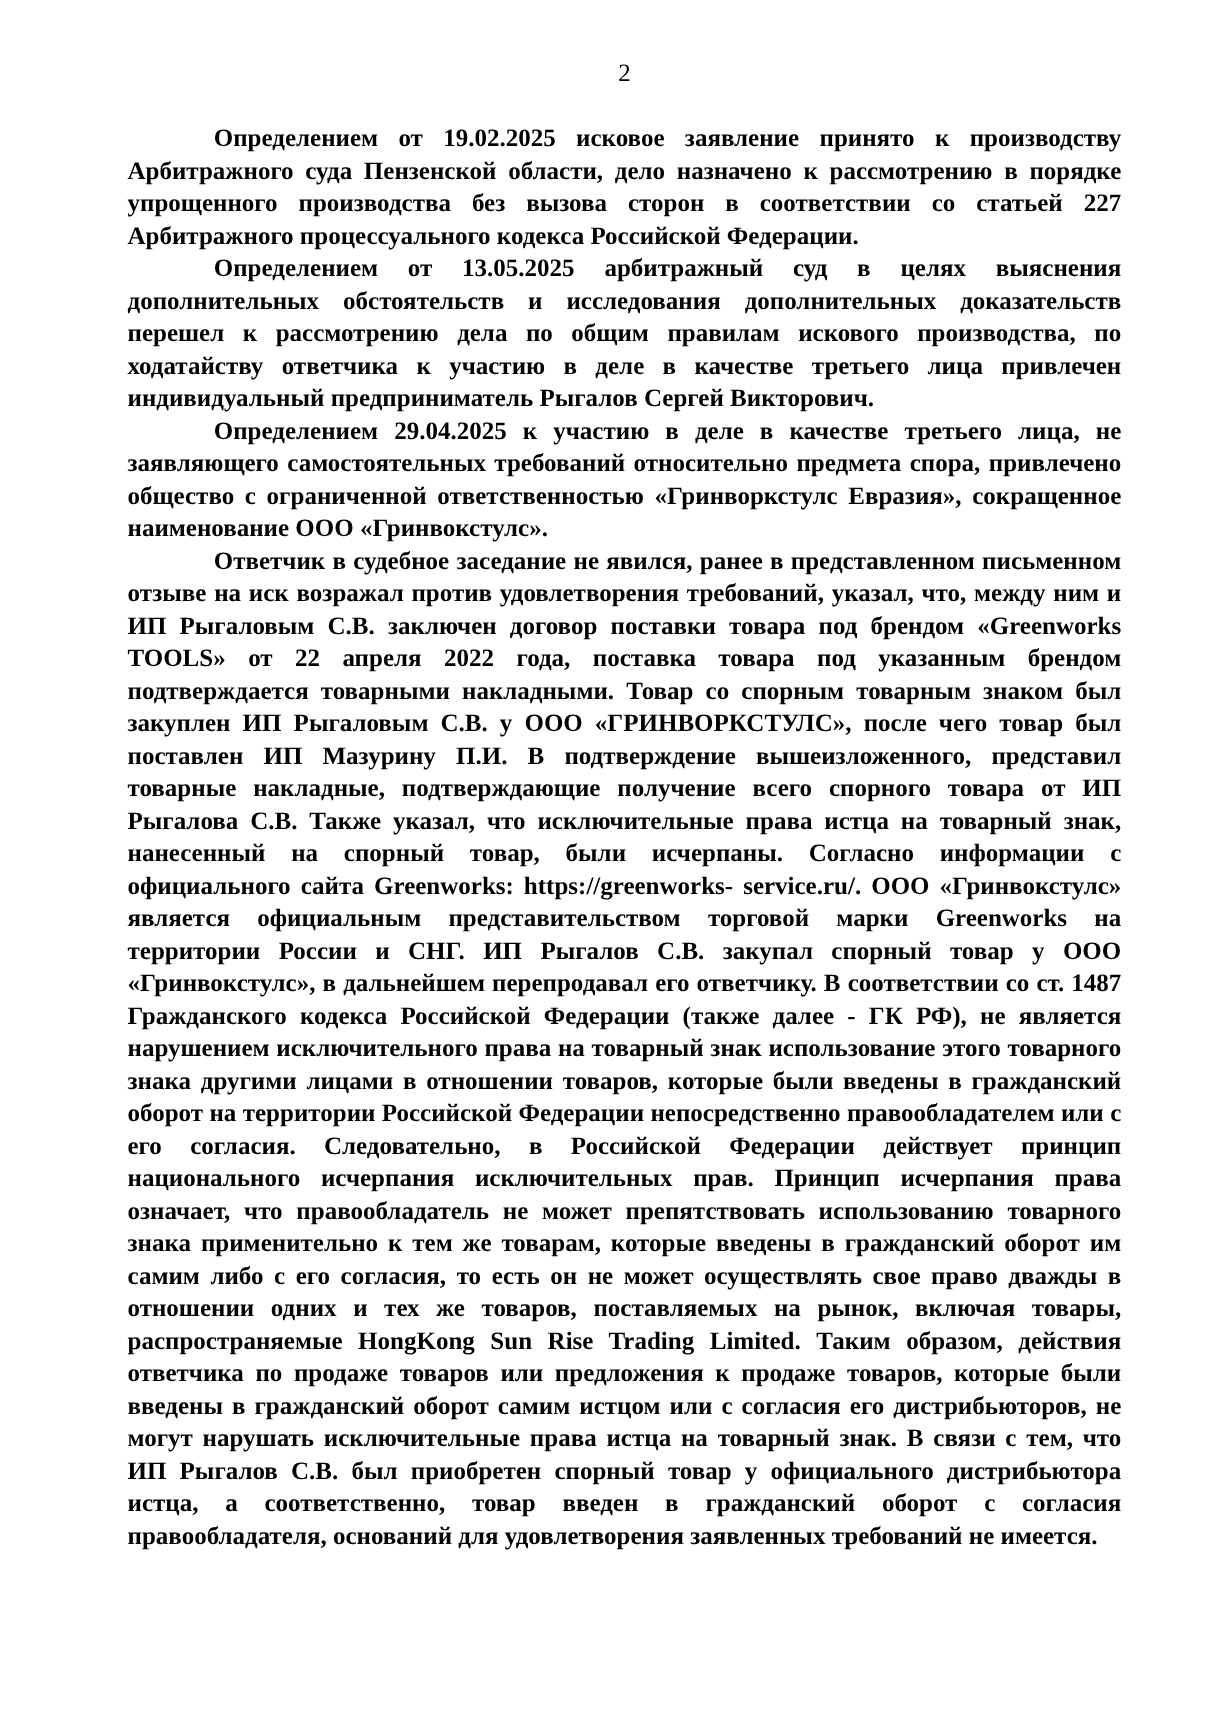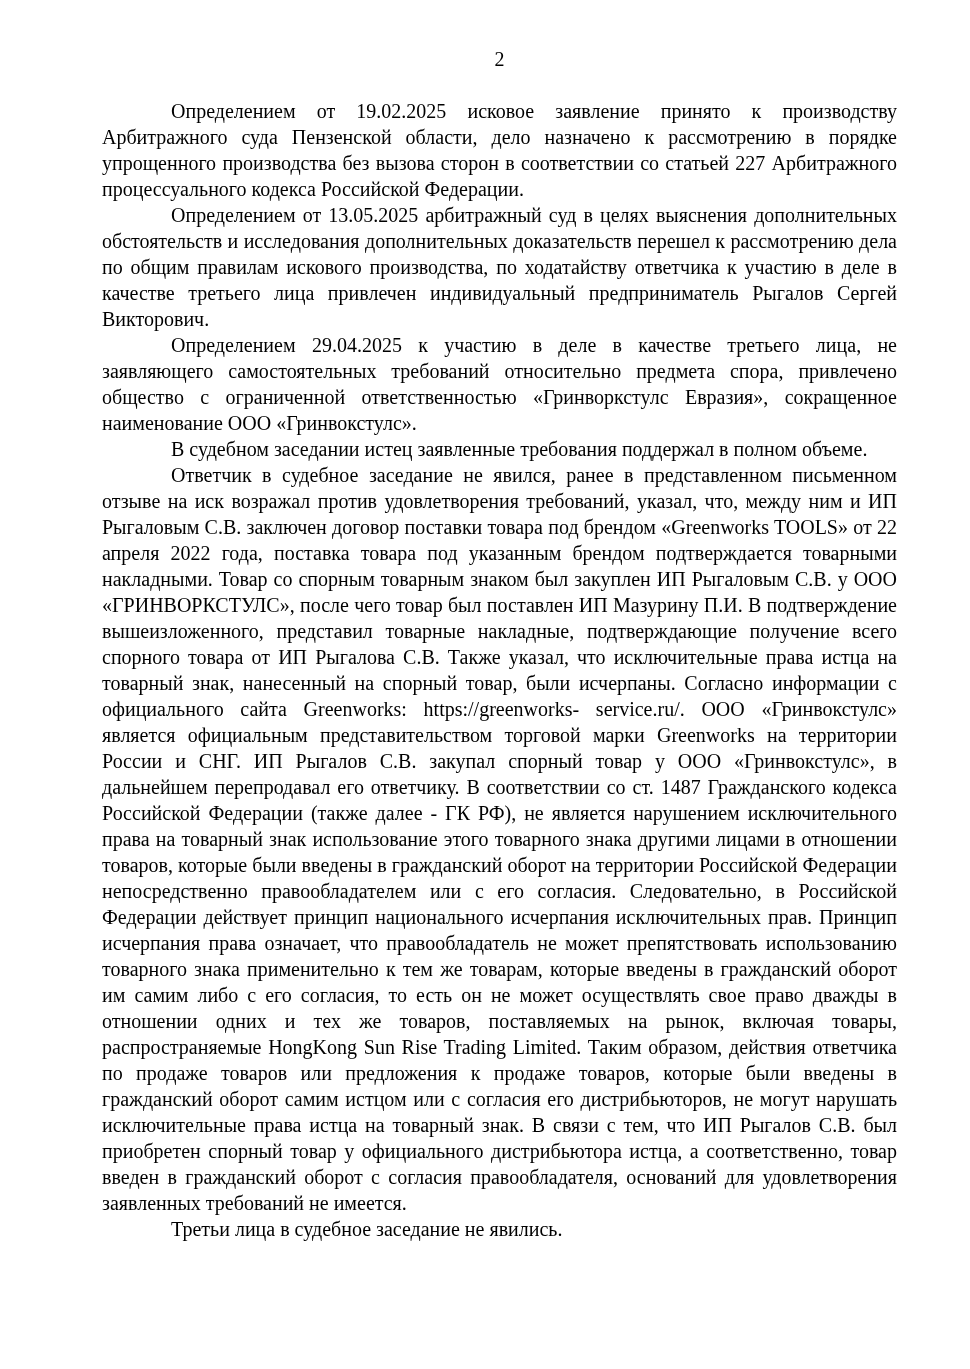--- a/index.html
+++ b/index.html
@@ -21,28 +21,27 @@
     overflow: hidden;
   }
   .page-number {
     text-align: center;
     margin: 0 0 26px 0;
   }
   .body-text p {
     margin: 0;
     text-align: justify;
     text-indent: 69px;
+    font-weight: bold;
   }
 </style>
 </head>
 <body>
 
 <div class="page">
   <div class="page-number">2</div>
   <div class="body-text">
     <p>Определением от 19.02.2025 исковое заявление принято к производству Арбитражного суда Пензенской области, дело назначено к рассмотрению в порядке упрощенного производства без вызова сторон в соответствии со статьей 227 Арбитражного процессуального кодекса Российской Федерации.</p>
     <p>Определением от 13.05.2025 арбитражный суд в целях выяснения дополнительных обстоятельств и исследования дополнительных доказательств перешел к рассмотрению дела по общим правилам искового производства, по ходатайству ответчика к участию в деле в качестве третьего лица привлечен индивидуальный предприниматель Рыгалов Сергей Викторович.</p>
     <p>Определением 29.04.2025 к участию в деле в качестве третьего лица, не заявляющего самостоятельных требований относительно предмета спора, привлечено общество с ограниченной ответственностью «Гринворкстулс Евразия», сокращенное наименование ООО «Гринвокстулс».</p>
-    <p>В судебном заседании истец заявленные требования поддержал в полном объеме.</p>
     <p>Ответчик в судебное заседание не явился, ранее в представленном письменном отзыве на иск возражал против удовлетворения требований, указал, что, между ним и ИП Рыгаловым С.В. заключен договор поставки товара под брендом «Greenworks TOOLS» от 22 апреля 2022 года, поставка товара под указанным брендом подтверждается товарными накладными. Товар со спорным товарным знаком был закуплен ИП Рыгаловым С.В. у ООО «ГРИНВОРКСТУЛС», после чего товар был поставлен ИП Мазурину П.И. В подтверждение вышеизложенного, представил товарные накладные, подтверждающие получение всего спорного товара от ИП Рыгалова С.В. Также указал, что исключительные права истца на товарный знак, нанесенный на спорный товар, были исчерпаны. Согласно информации с официального сайта Greenworks: https://greenworks- service.ru/. ООО «Гринвокстулс» является официальным представительством торговой марки Greenworks на территории России и СНГ. ИП Рыгалов С.В. закупал спорный товар у ООО «Гринвокстулс», в дальнейшем перепродавал его ответчику. В соответствии со ст. 1487 Гражданского кодекса Российской Федерации (также далее - ГК РФ), не является нарушением исключительного права на товарный знак использование этого товарного знака другими лицами в отношении товаров, которые были введены в гражданский оборот на территории Российской Федерации непосредственно правообладателем или с его согласия. Следовательно, в Российской Федерации действует принцип национального исчерпания исключительных прав. Принцип исчерпания права означает, что правообладатель не может препятствовать использованию товарного знака применительно к тем же товарам, которые введены в гражданский оборот им самим либо с его согласия, то есть он не может осуществлять свое право дважды в отношении одних и тех же товаров, поставляемых на рынок, включая товары, распространяемые HongKong Sun Rise Trading Limited. Таким образом, действия ответчика по продаже товаров или предложения к продаже товаров, которые были введены в гражданский оборот самим истцом или с согласия его дистрибьюторов, не могут нарушать исключительные права истца на товарный знак. В связи с тем, что ИП Рыгалов С.В. был приобретен спорный товар у официального дистрибьютора истца, а соответственно, товар введен в гражданский оборот с согласия правообладателя, оснований для удовлетворения заявленных требований не имеется.</p>
-    <p>Третьи лица в судебное заседание не явились.</p>
   </div>
 </div>
 
 </body></html>

